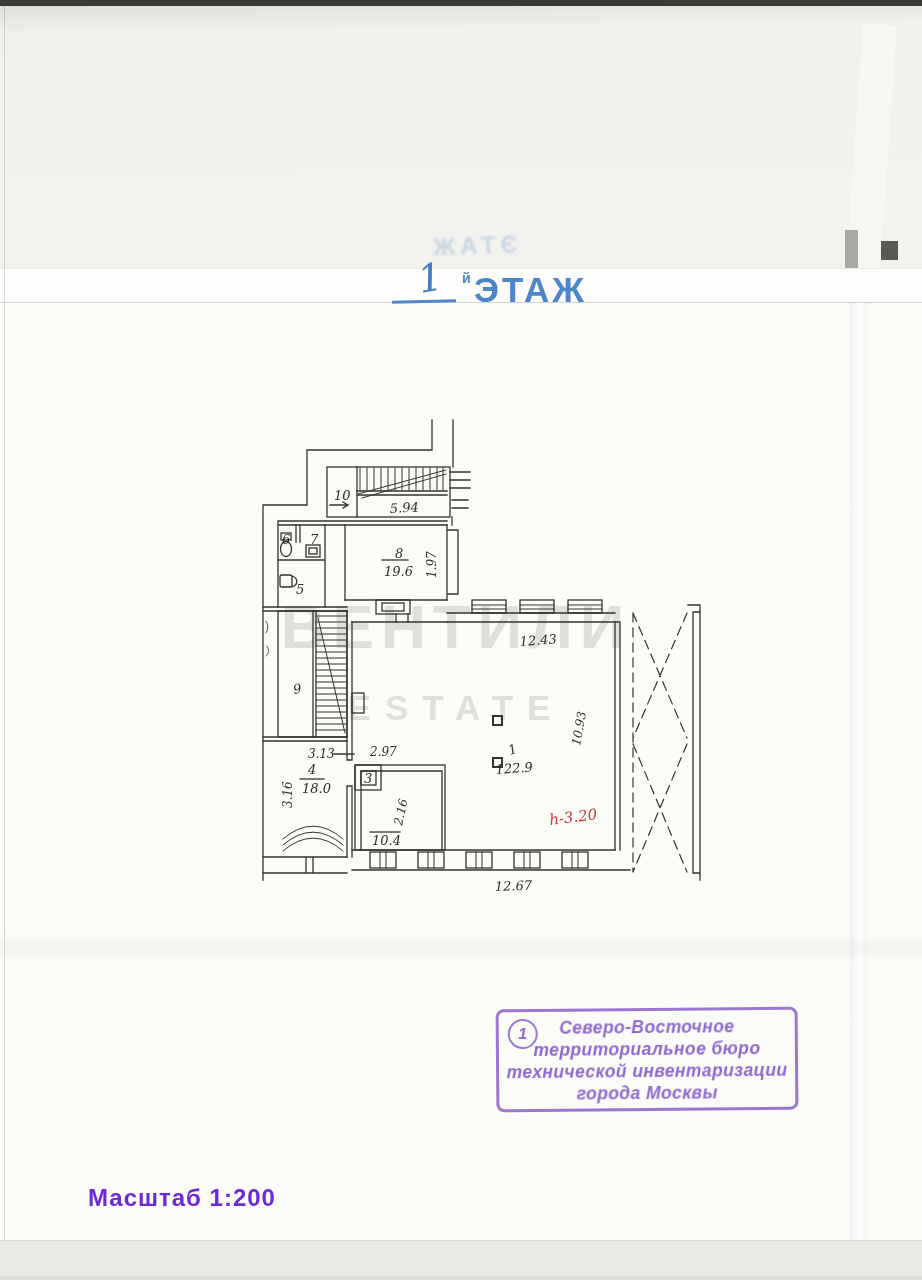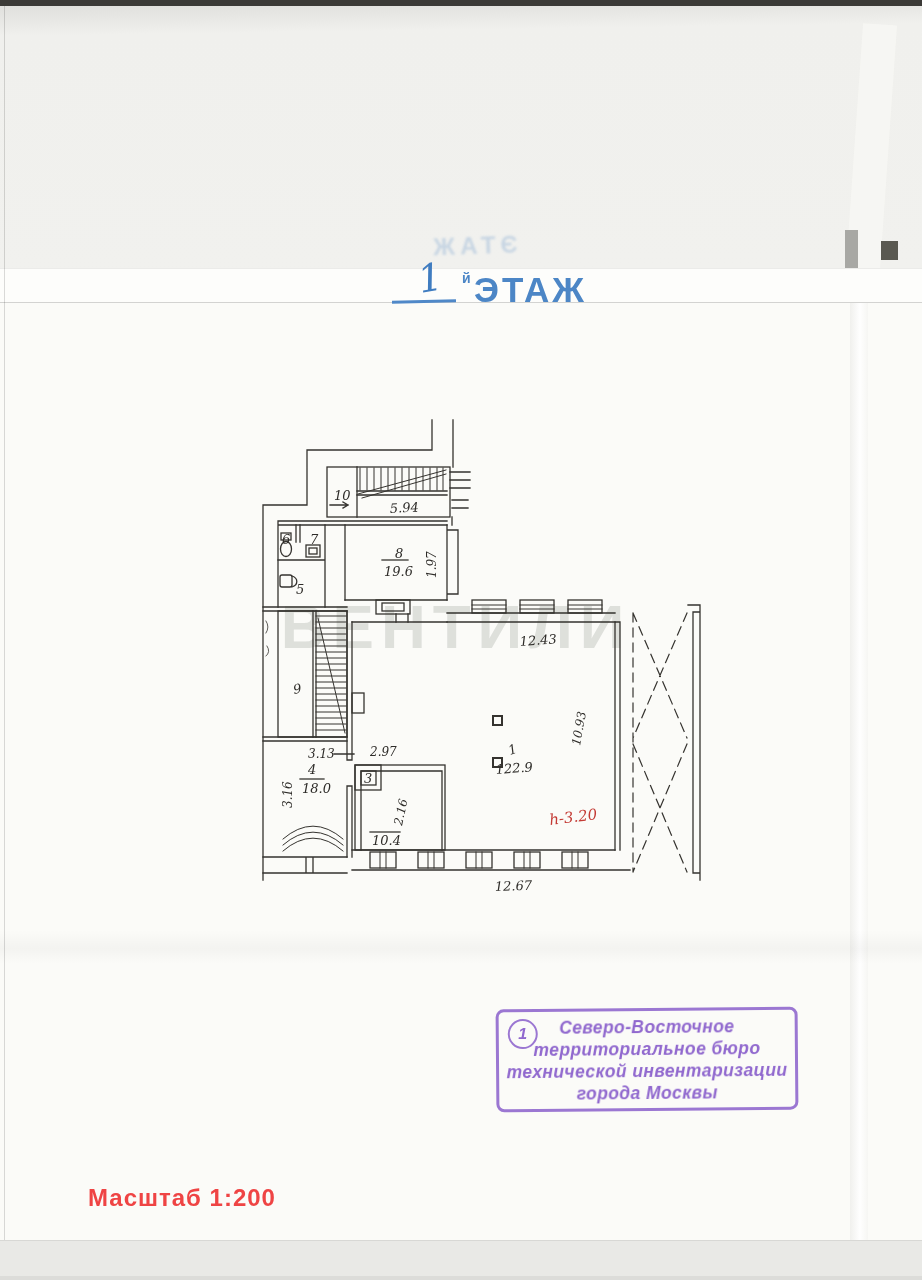--- a/index.html
+++ b/index.html
@@ -59,21 +59,21 @@
   
   #bti-stamp{top:1008px;left:496px;width:296px;height:92px;border:3px solid #9b77d2;
       border-radius:8px;color:#9068ce;transform:rotate(-.5deg);padding-top:5px;}
   #bti-stamp .line{font-style:italic;font-weight:bold;font-size:17.5px;
       text-align:center;line-height:1.26;letter-spacing:.4px;filter:blur(.2px);}
   #stamp-number{position:absolute;left:9px;top:7px;width:26px;height:26px;
       border:2px solid #9b77d2;border-radius:50%;text-align:center;line-height:26px;
       font-weight:bold;font-style:italic;font-size:16px;}
 
   
-  #scale-label{top:1184px;left:88px;font-size:24px;font-weight:bold;color:#ef4444;
+  #scale-label{top:1184px;left:88px;font-size:24px;font-weight:bold;color:#6d28d9;
       letter-spacing:1px;filter:blur(.4px);}
 </style>
 </head>
 <body>
 
 <div id="canvas">
 
   <div class="abs" id="top-dark-bar"></div>
   <div class="abs" id="upper-area"></div>
   <div class="abs" id="upper-right-sheen"></div>
@@ -91,20 +91,21 @@
 
   <div class="abs" id="floor-stamp">
     <span id="floor-number">1</span>
     <span id="floor-underline"></span>
     <span id="floor-suffix">й</span>
     <span id="floor-word">ЭТАЖ</span>
   </div>
 
   <div class="abs" id="watermark">
     <div class="wm1">ВЕНТИЛИ</div>
+    <div class="wm2">ESTATE</div>
   </div>
 
   <svg class="abs" id="plan-svg" viewBox="0 0 470 500">
     <g stroke="#35332f" stroke-width="1.3" fill="none" stroke-linecap="square">
 
       <path d="M182,12 V42 M203,12 V59 M57,42 H182 M57,42 V97 M13,97 H57 M13,97 V472"></path>
 
       <g>
         <rect x="77" y="59" width="123" height="50"></rect>
         <path d="M107,59 V109"></path>

